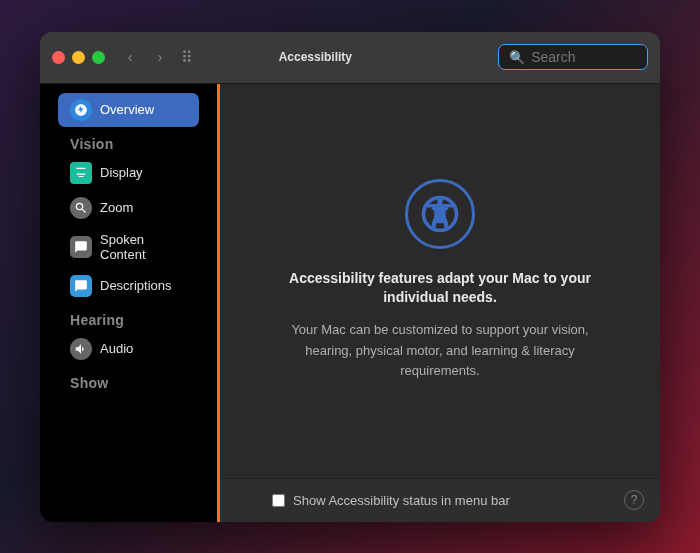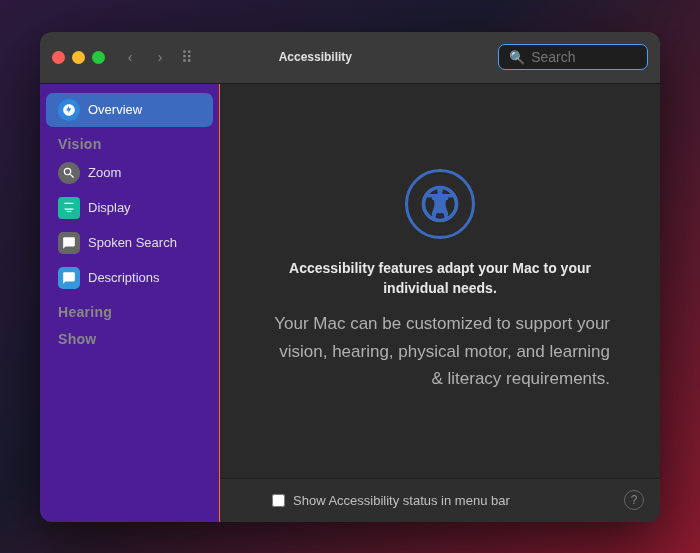--- a/index.html
+++ b/index.html
@@ -112,24 +112,24 @@
     
     .main-content {
       display: flex;
       flex: 1;
       overflow: hidden;
     }
 
     
     .sidebar {
       width: 180px;
-      background: #4c1d95;
-      padding: 8px 0;
+      background: #000000;
+      padding: 8px 12px;
       overflow-y: auto;
-      border-right: 1px solid #f97316;
+      border-right: 3px solid #f97316;
       flex-shrink: 0;
     }
 
     .sidebar-item {
       display: flex;
       align-items: center;
       padding: 6px 12px;
       cursor: pointer;
       border-radius: 7px;
       margin: 1px 6px;
@@ -222,24 +222,23 @@
     .panel-heading {
       color: #e8e8e8;
       font-size: 14px;
       font-weight: 700;
       margin-bottom: 12px;
       line-height: 1.4;
     }
 
     .panel-subtext {
       color: #b0b0b0;
-      font-size: 17px;
+      font-size: 13px;
       line-height: 1.6;
       max-width: 340px;
-      text-align: right;
     }
 
     
     .bottom-bar {
       height: 44px;
       background: #2e2e2e;
       border-top: 1px solid #222;
       display: flex;
       align-items: center;
       padding: 0 16px;
@@ -315,64 +314,74 @@
           </div>
         </div>
         <span class="sidebar-item-label">Overview</span>
       </div>
 
       <div class="section-label">Vision</div>
 
 
       <div class="sidebar-item">
         <div class="item-icon">
+          <div class="icon-circle teal" style="border-radius:4px;">
+            <svg width="14" height="14" viewBox="0 0 24 24" fill="white">
+              <path d="M20 3H4v10c0 1.1.9 2 2 2h6v2H8v2h8v-2h-4v-2h6c1.1 0 2-.9 2-2V5c0-1.1-.9-2-2-2zm0 10H4V5h16v8z"></path>
+            </svg>
+          </div>
+        </div>
+        <span class="sidebar-item-label">Display</span>
+      </div>
+
+      <div class="sidebar-item">
+        <div class="item-icon">
           <div class="icon-circle gray">
             <svg width="14" height="14" viewBox="0 0 24 24" fill="white">
               <path d="M15.5 14h-.79l-.28-.27A6.471 6.471 0 0 0 16 9.5 6.5 6.5 0 1 0 9.5 16c1.61 0 3.09-.59 4.23-1.57l.27.28v.79l5 4.99L20.49 19l-4.99-5zm-6 0C7.01 14 5 11.99 5 9.5S7.01 5 9.5 5 14 7.01 14 9.5 11.99 14 9.5 14z"></path>
             </svg>
           </div>
         </div>
         <span class="sidebar-item-label">Zoom</span>
       </div>
 
       <div class="sidebar-item">
         <div class="item-icon">
-          <div class="icon-circle teal" style="border-radius:4px;">
-            <svg width="14" height="14" viewBox="0 0 24 24" fill="white">
-              <path d="M20 3H4v10c0 1.1.9 2 2 2h6v2H8v2h8v-2h-4v-2h6c1.1 0 2-.9 2-2V5c0-1.1-.9-2-2-2zm0 10H4V5h16v8z"></path>
-            </svg>
-          </div>
-        </div>
-        <span class="sidebar-item-label">Display</span>
+          <div class="icon-circle gray" style="border-radius:5px;">
+            <svg width="14" height="14" viewBox="0 0 24 24" fill="white">
+              <path d="M20 2H4c-1.1 0-2 .9-2 2v18l4-4h14c1.1 0 2-.9 2-2V4c0-1.1-.9-2-2-2z"></path>
+            </svg>
+          </div>
+        </div>
+        <span class="sidebar-item-label">Spoken Content</span>
       </div>
 
       <div class="sidebar-item">
         <div class="item-icon">
-          <div class="icon-circle gray" style="border-radius:5px;">
+          <div class="icon-circle sky" style="border-radius:5px;">
             <svg width="14" height="14" viewBox="0 0 24 24" fill="white">
               <path d="M20 2H4c-1.1 0-2 .9-2 2v18l4-4h14c1.1 0 2-.9 2-2V4c0-1.1-.9-2-2-2z"></path>
             </svg>
           </div>
         </div>
-        <span class="sidebar-item-label">Spoken Search</span>
-      </div>
+        <span class="sidebar-item-label">Descriptions</span>
+      </div>
+
+      <div class="section-label">Hearing</div>
 
       <div class="sidebar-item">
         <div class="item-icon">
-          <div class="icon-circle sky" style="border-radius:5px;">
-            <svg width="14" height="14" viewBox="0 0 24 24" fill="white">
-              <path d="M20 2H4c-1.1 0-2 .9-2 2v18l4-4h14c1.1 0 2-.9 2-2V4c0-1.1-.9-2-2-2z"></path>
-            </svg>
-          </div>
-        </div>
-        <span class="sidebar-item-label">Descriptions</span>
-      </div>
-
-      <div class="section-label">Hearing</div>
-
+          <div class="icon-circle gray">
+            <svg width="14" height="14" viewBox="0 0 24 24" fill="white">
+              <path d="M3 9v6h4l5 5V4L7 9H3zm13.5 3c0-1.77-1.02-3.29-2.5-4.03v8.05c1.48-.73 2.5-2.25 2.5-4.02z"></path>
+            </svg>
+          </div>
+        </div>
+        <span class="sidebar-item-label">Audio</span>
+      </div>
 
 
       <div class="section-label">Show</div>
     </div>
 
     <div class="right-panel">
       <div class="panel-content">
 
         <div class="big-icon">
           <svg viewBox="0 0 24 24" fill="#3b6abf">

